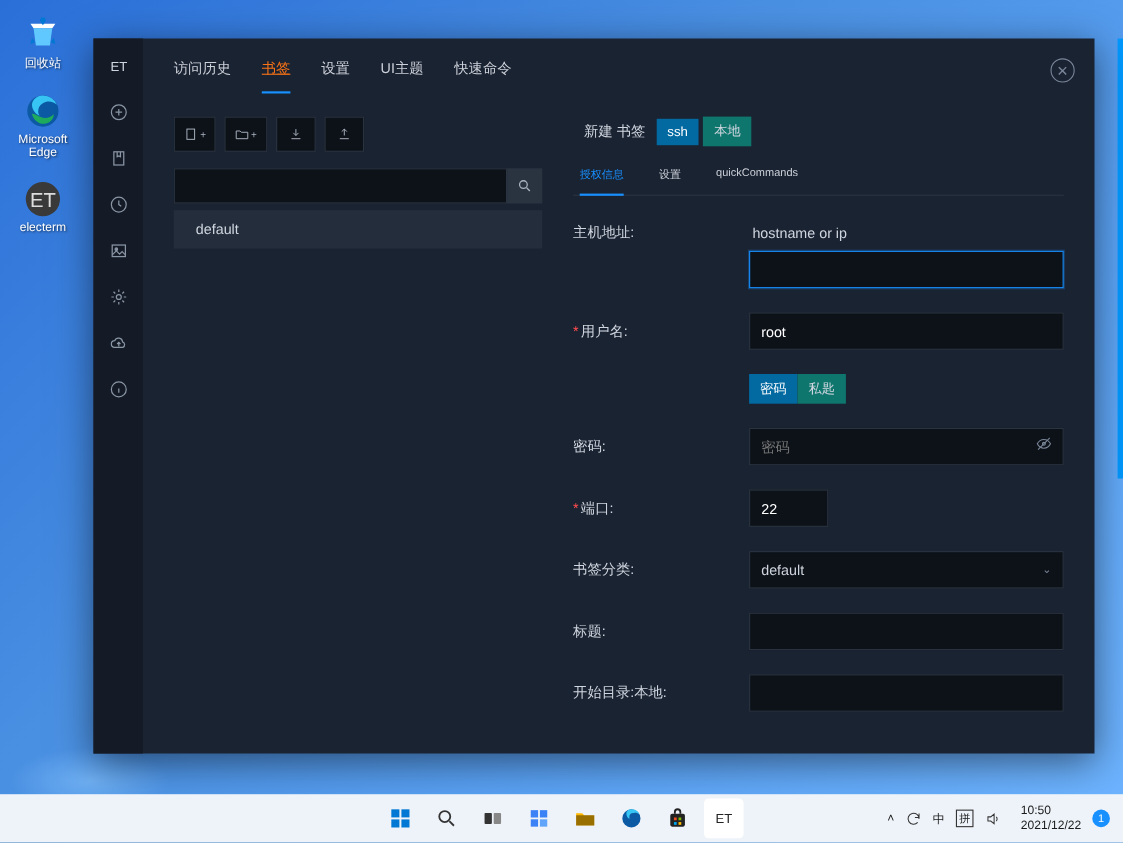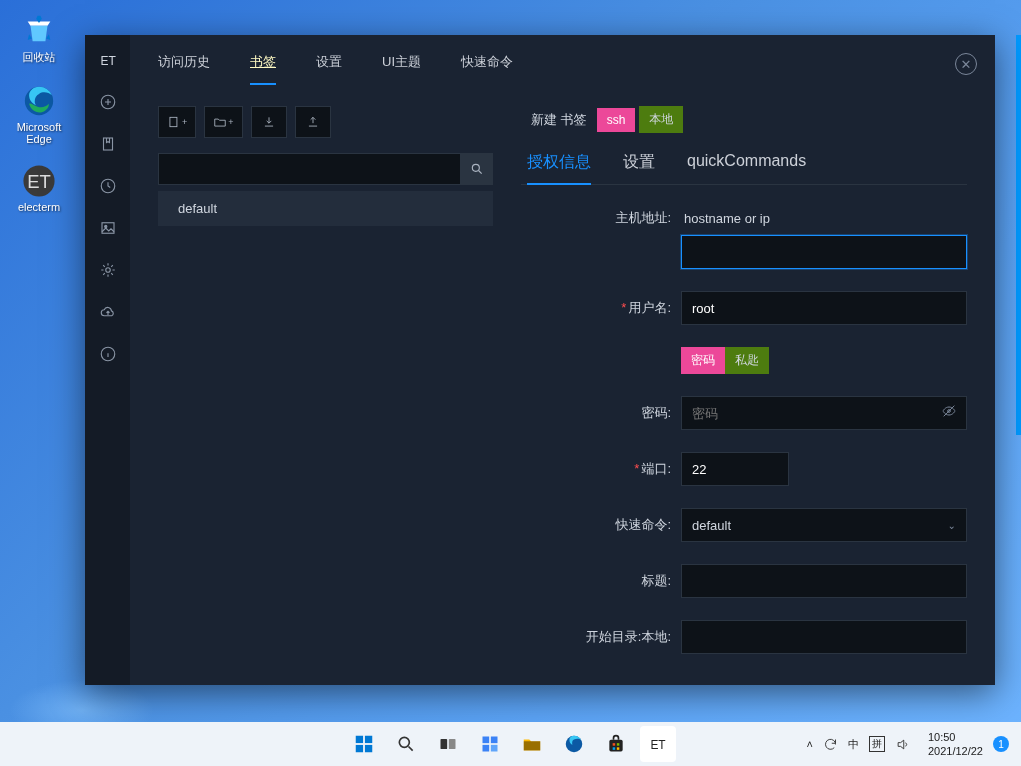--- a/index.html
+++ b/index.html
@@ -6,48 +6,48 @@
 body { width:1021px; height:766px; overflow:hidden; background:linear-gradient(135deg,#2a6fd8 0%,#4a90e2 40%,#5ba3f5 70%,#6eb4ff 100%); position:relative; }
 .desktop-icons { position:absolute; top:12px; left:15px; display:flex; flex-direction:column; gap:18px; }
 .dicon { display:flex; flex-direction:column; align-items:center; width:48px; cursor:pointer; }
 .dicon .ig { width:36px; height:36px; display:flex; align-items:center; justify-content:center; }
 .dicon .lbl { color:#fff; font-size:11px; text-align:center; text-shadow:1px 1px 2px rgba(0,0,0,.6); margin-top:2px; }
 .app { position:absolute; top:35px; left:85px; width:910px; height:650px; background:#1a2332; display:flex; box-shadow:0 8px 32px rgba(0,0,0,.5); }
 .sidebar { width:45px; background:#141b26; display:flex; flex-direction:column; align-items:center; padding-top:15px; gap:22px; }
 .sbicon { width:20px; height:20px; display:flex; align-items:center; justify-content:center; color:#8a95a5; cursor:pointer; }
 .sbicon svg { width:18px; height:18px; stroke:currentColor; fill:none; stroke-width:1.5; }
 .main { flex:1; display:flex; flex-direction:column; position:relative; }
-.tabs { display:flex; align-items:center; padding:18px 28px 0; gap:40px; border-bottom:1px solid transparent; }
+.tabs { display:flex; align-items:center; padding:18px 28px 0; gap:28px; border-bottom:1px solid transparent; }
 .tab { color:#ccd0d8; font-size:13px; padding-bottom:12px; cursor:pointer; border-bottom:2px solid transparent; }
-.tab.active { color:#fef9c3; border-bottom-color:#1890ff;text-decoration:underline; }
+.tab.active { color:#f97316; border-bottom-color:#1890ff;text-decoration:underline; }
 .close-x { position:absolute; top:18px; right:18px; width:22px; height:22px; border:1.5px solid #7a8699; border-radius:50%; display:flex; align-items:center; justify-content:center; color:#7a8699; cursor:pointer; font-size:13px; }
 .content { flex:1; display:flex; padding:20px 28px; gap:28px; overflow:hidden; }
 .left-col { width:335px; display:flex; flex-direction:column; }
 .toolbar { display:flex; gap:8px; margin-bottom:15px; }
 .tbtn { height:32px; min-width:36px; padding:0 8px; background:#0d1218; border:1px solid #2a3441; display:flex; align-items:center; justify-content:center; color:#aab3c0; cursor:pointer; font-size:13px; }
 .search-row { display:flex; margin-bottom:6px; }
 .search-in { flex:1; height:32px; background:#0d1218; border:1px solid #2a3441; color:#fff; padding:0 8px; outline:none; }
 .search-btn { width:32px; height:32px; background:#2a3441; display:flex; align-items:center; justify-content:center; color:#aab3c0; cursor:pointer; }
 .list-item { background:#232d3c; padding:10px 20px; color:#d0d6df; font-size:13px; cursor:pointer; }
 .right-col { flex:1; display:flex; flex-direction:column; }
 .new-row { display:flex; align-items:center; gap:4px; margin-bottom:18px; margin-left:10px; }
 .new-lbl { color:#d0d6df; font-size:13px; margin-right:6px; }
-.seg { padding:5px 10px; font-size:12px; cursor:pointer; background:#4d7c0f; color:#d0d6df; }
-.seg.active { background:#ec4899; color:#fff; }
+.seg { padding:5px 10px; font-size:12px; cursor:pointer; background:#0f766e; color:#d0d6df; }
+.seg.active { background:#0369a1; color:#fff; }
 .subtabs { display:flex; gap:32px; border-bottom:1px solid #2a3441; padding-left:6px; }
-.subtab { color:#ccd0d8; font-size:16px; padding-bottom:10px; cursor:pointer; border-bottom:2px solid transparent; position:relative; top:1px; }
+.subtab { color:#ccd0d8; font-size:10px; padding-bottom:10px; cursor:pointer; border-bottom:2px solid transparent; position:relative; top:1px; }
 .subtab.active { color:#1890ff; border-bottom-color:#1890ff; }
 .form { margin-top:24px; display:flex; flex-direction:column; gap:22px; }
 .frow { display:flex; align-items:center; }
-.flabel { width:160px; text-align:right; color:#d0d6df; font-size:13px; padding-right:10px; }
+.flabel { width:160px; color:#d0d6df; font-size:13px; padding-right:10px; }
 .flabel .req { color:#ff4d4f; margin-right:2px; }
 .fhint { color:#d0d6df; font-size:13px; margin-left:3px; }
 .finput { flex:1; height:34px; background:#0d1218; border:1px solid #2a3441; color:#fff; padding:0 10px; font-size:13px; outline:none; }
 .finput.focus { border-color:#1890ff; box-shadow:0 0 0 1px rgba(24,144,255,.3); }
-.finput.short { flex:none; width:108px; }
+.finput.short { flex:none; width:72px; }
 .fwrap { flex:1; position:relative; display:flex; }
 .eye { position:absolute; right:10px; top:50%; transform:translateY(-50%); color:#7a8699; cursor:pointer; }
 .segrow { display:flex; gap:0; margin-left:160px; }
 .selwrap { flex:1; position:relative; }
 .sel { width:100%; height:34px; background:#0d1218; border:1px solid #2a3441; color:#d0d6df; padding:0 10px; font-size:13px; display:flex; align-items:center; justify-content:space-between; cursor:pointer; }
 .caret { color:#7a8699; font-size:10px; }
 .taskbar { position:absolute; bottom:0; left:0; right:0; height:44px; background:#eef3f9; display:flex; align-items:center; justify-content:center; }
 .tb-center { display:flex; align-items:center; gap:6px; }
 .tb-item { width:36px; height:36px; display:flex; align-items:center; justify-content:center; cursor:pointer; border-radius:4px; }
 .tb-right { position:absolute; right:12px; display:flex; align-items:center; gap:10px; color:#1a1a1a; font-size:11px; }
@@ -233,21 +233,21 @@
                     <circle cx="12" cy="12" r="2"></circle>
                     <path d="M4 20L20 4"></path>
                   </svg></span>
             </div>
           </div>
           <div class="frow">
             <div class="flabel"><span class="req">*</span><span>端口:</span></div>
             <input class="finput short" value="22" style="">
           </div>
           <div class="frow">
-            <div class="flabel">快速命令:</div>
+            <div class="flabel">书签分类:</div>
             <div class="selwrap">
               <div class="sel">
                 <span>default</span>
                 <span class="caret">⌄</span>
               </div>
             </div>
           </div>
           <div class="frow">
             <div class="flabel">标题:</div>
             <input class="finput" value="" style="">

